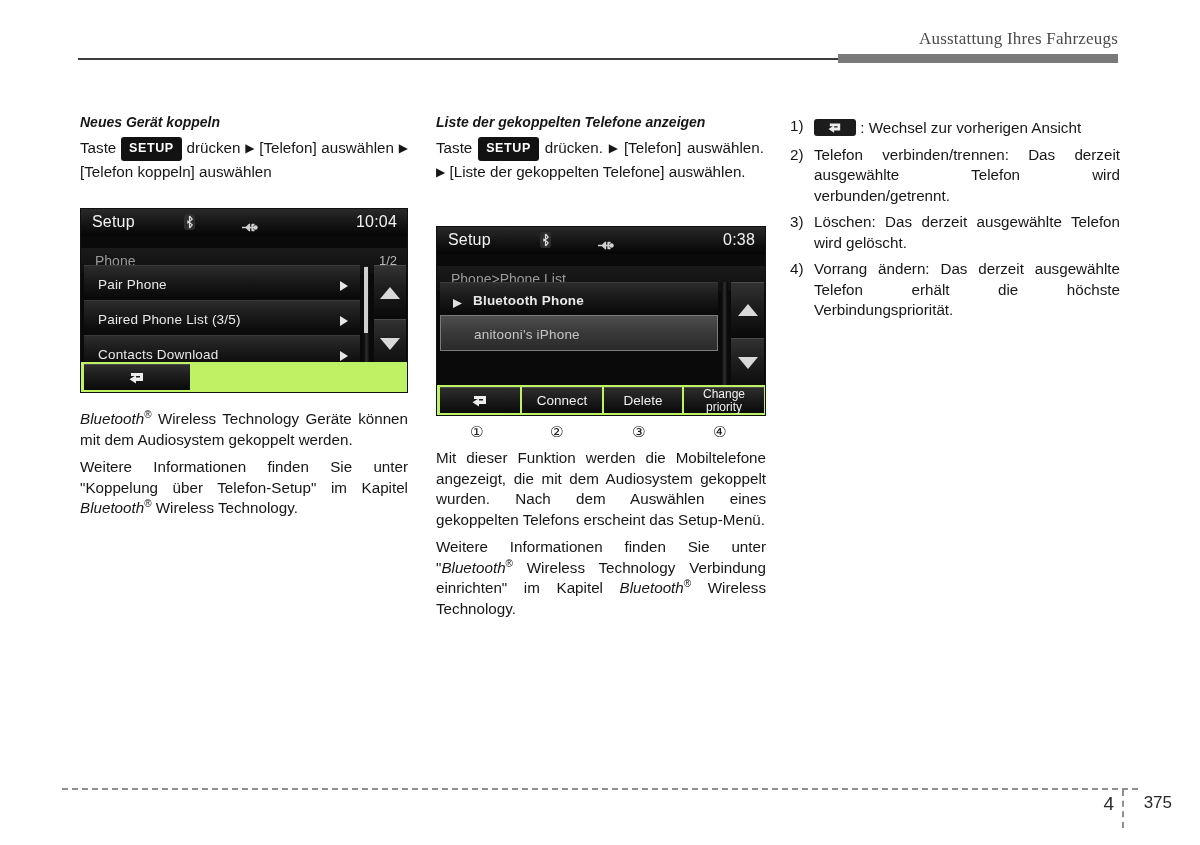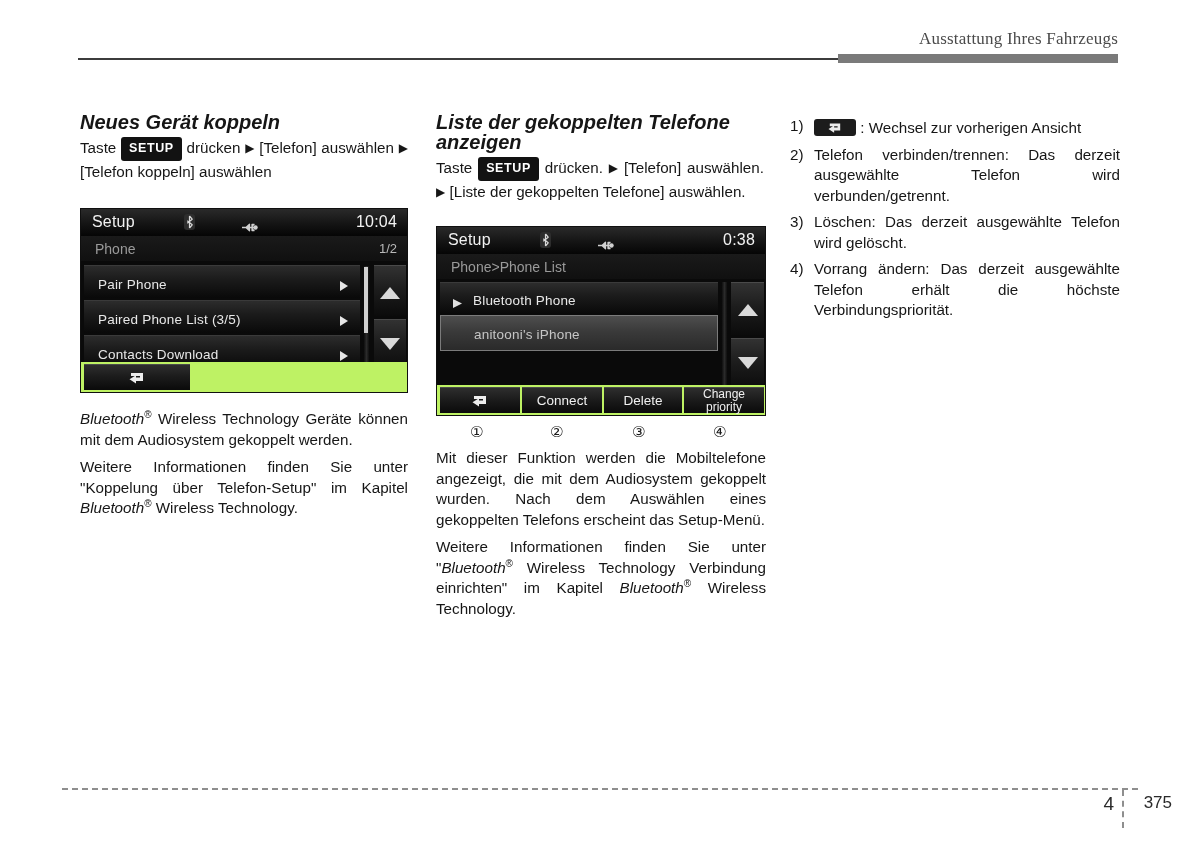--- a/index.html
+++ b/index.html
@@ -58,21 +58,21 @@
     line-height: 20.5px;
     color: #161616;
   }
   .col-1 { left: 80px;  width: 328px; }
   .col-2 { left: 436px; width: 328px; }
   .col-3 { left: 790px; width: 330px; }
 
   .sec-title {
     font-style: italic;
     font-weight: bold;
-    font-size: 20px;
+    font-size: 14px;
     line-height: 20px;
     margin: 0 0 6px 0;
   }
 
   p.body {
     margin: 0 0 0 0;
     text-align: justify;
     text-justify: inter-word;
   }
   p.body + p.body { margin-top: 7px; }
@@ -162,20 +162,21 @@
     left: 103px; top: 5px;
   }
   .hu-status .ico-usb {
     position: absolute;
     left: 160px; top: 9px;
   }
   .hu-sub {
     position: relative;
     height: 25px;
     background: linear-gradient(to bottom, #1a1a1a 0%, #101010 100%);
+    margin-top: 12px;
   }
   .hu-sub .crumb {
     position: absolute;
     left: 14px; top: 3px;
     color: #9a9a9a;
     font-size: 14px;
   }
   .hu-sub .pageno {
     position: absolute;
     right: 10px; top: 3px;
@@ -432,21 +433,21 @@
       <div class="crumb">Phone&gt;Phone List</div>
       <div class="pageno"></div>
     </div>
 
     <div class="hu-row" style="position:absolute; left:3px; top:55px; width:278px; height:32px;">
       <div style="position:absolute;left:12px;top:11px;">
         <svg width="11" height="11" viewBox="0 0 11 11">
             <path d="M1 1 L10 5.5 L1 10 Z" fill="#e0e0e0"></path>
           </svg>
       </div>
-      <div class="label" style="left:33px; top:8px; font-weight:normal;">Bluetooth Phone</div>
+      <div class="label" style="left:33px; top:8px; font-weight:bold;">Bluetooth Phone</div>
     </div>
 
     <div class="hu-row sel" style="position:absolute; left:3px; top:88px; width:278px; height:36px;">
       <div class="label" style="left:33px; top:9px;">anitooni's iPhone</div>
     </div>
 
     <div class="hu-track" style="left:284px; top:55px; width:7px; height:105px;"></div>
     <div class="hu-navbtn" style="left:294px; top:55px; width:33px; height:52px;">
       <svg width="22" height="14" viewBox="0 0 22 14" style="position:absolute;left:6px;top:20px;">
         <path d="M11 1 L21 13 L1 13 Z" fill="#d9d9d9"></path>

